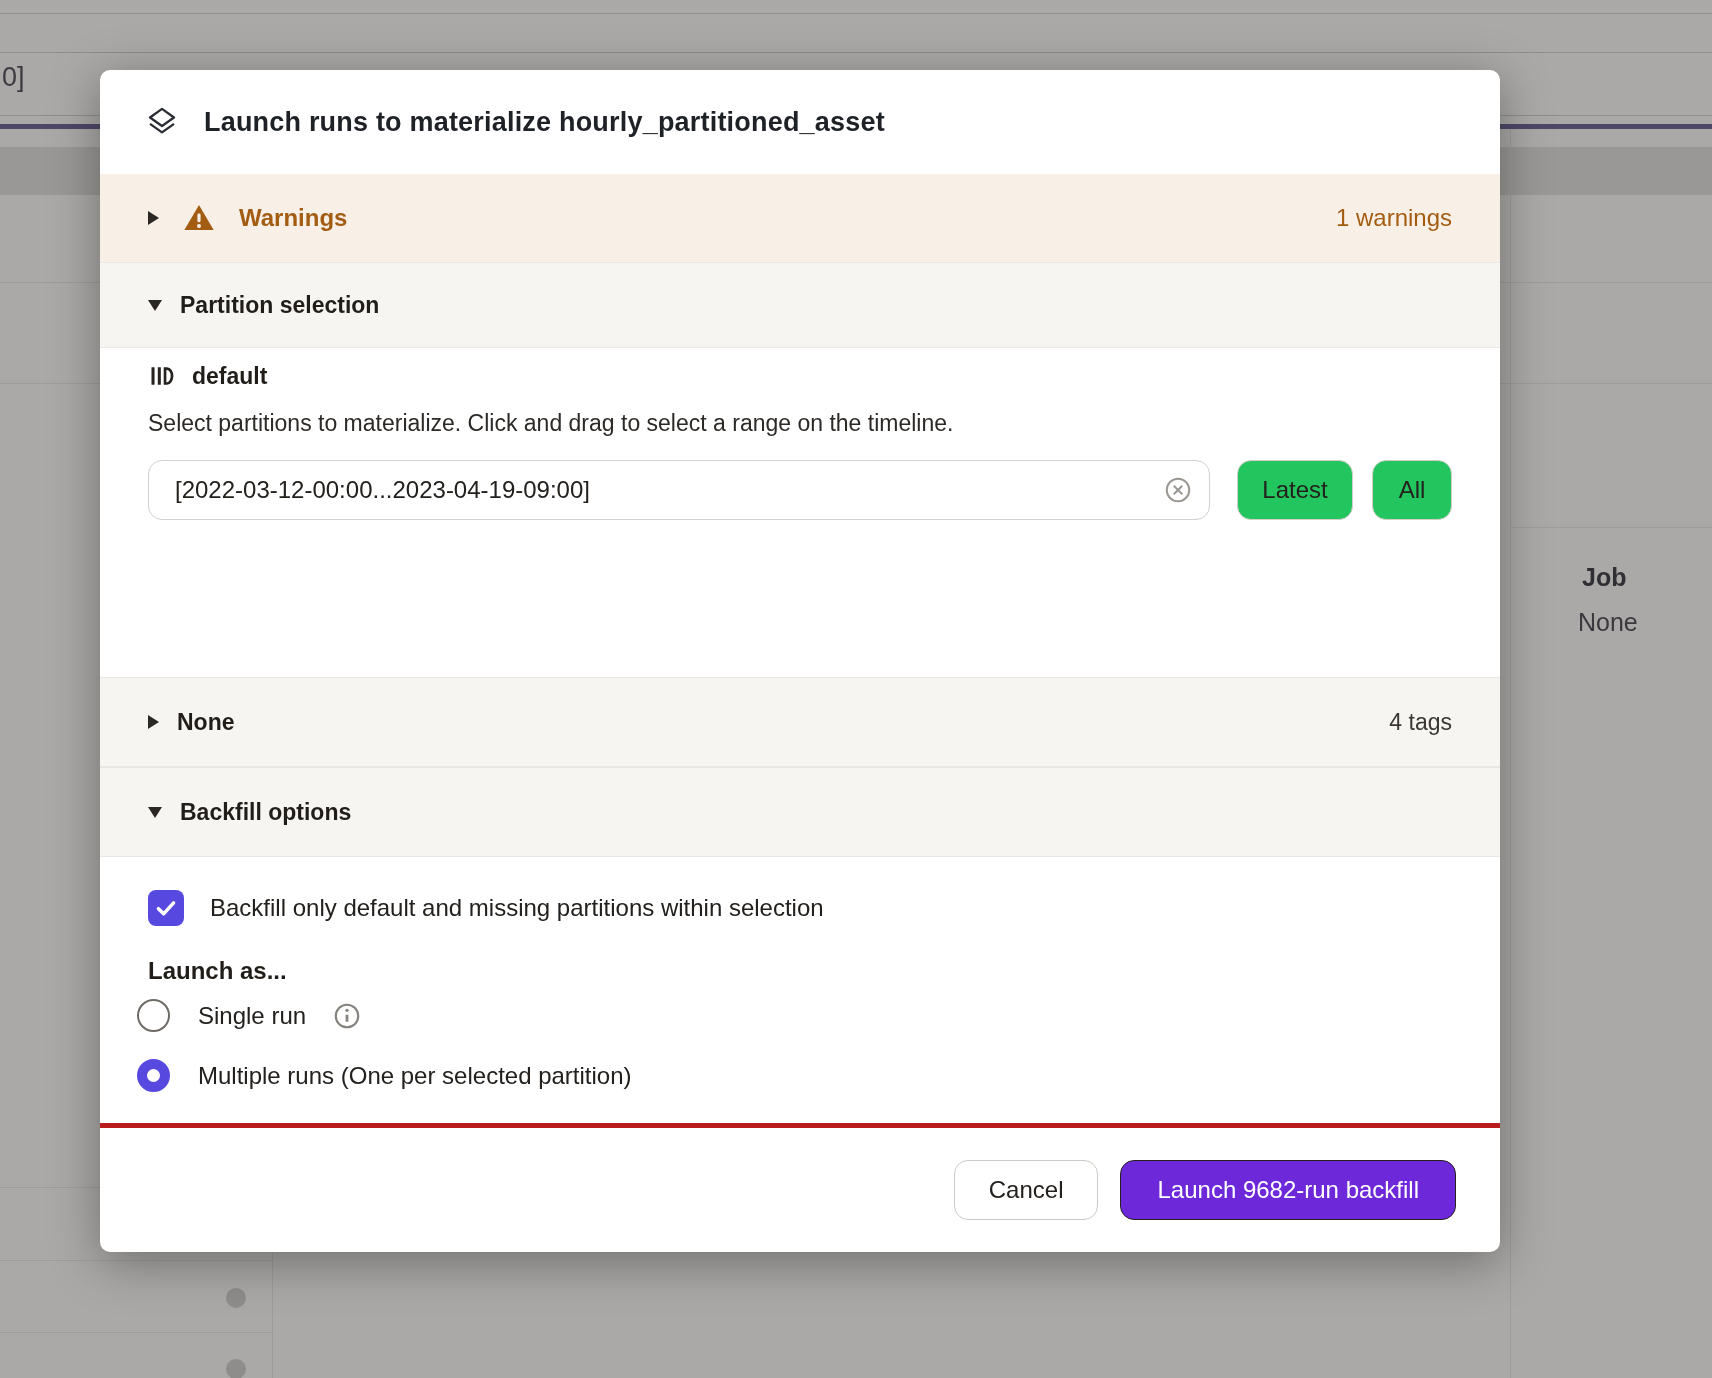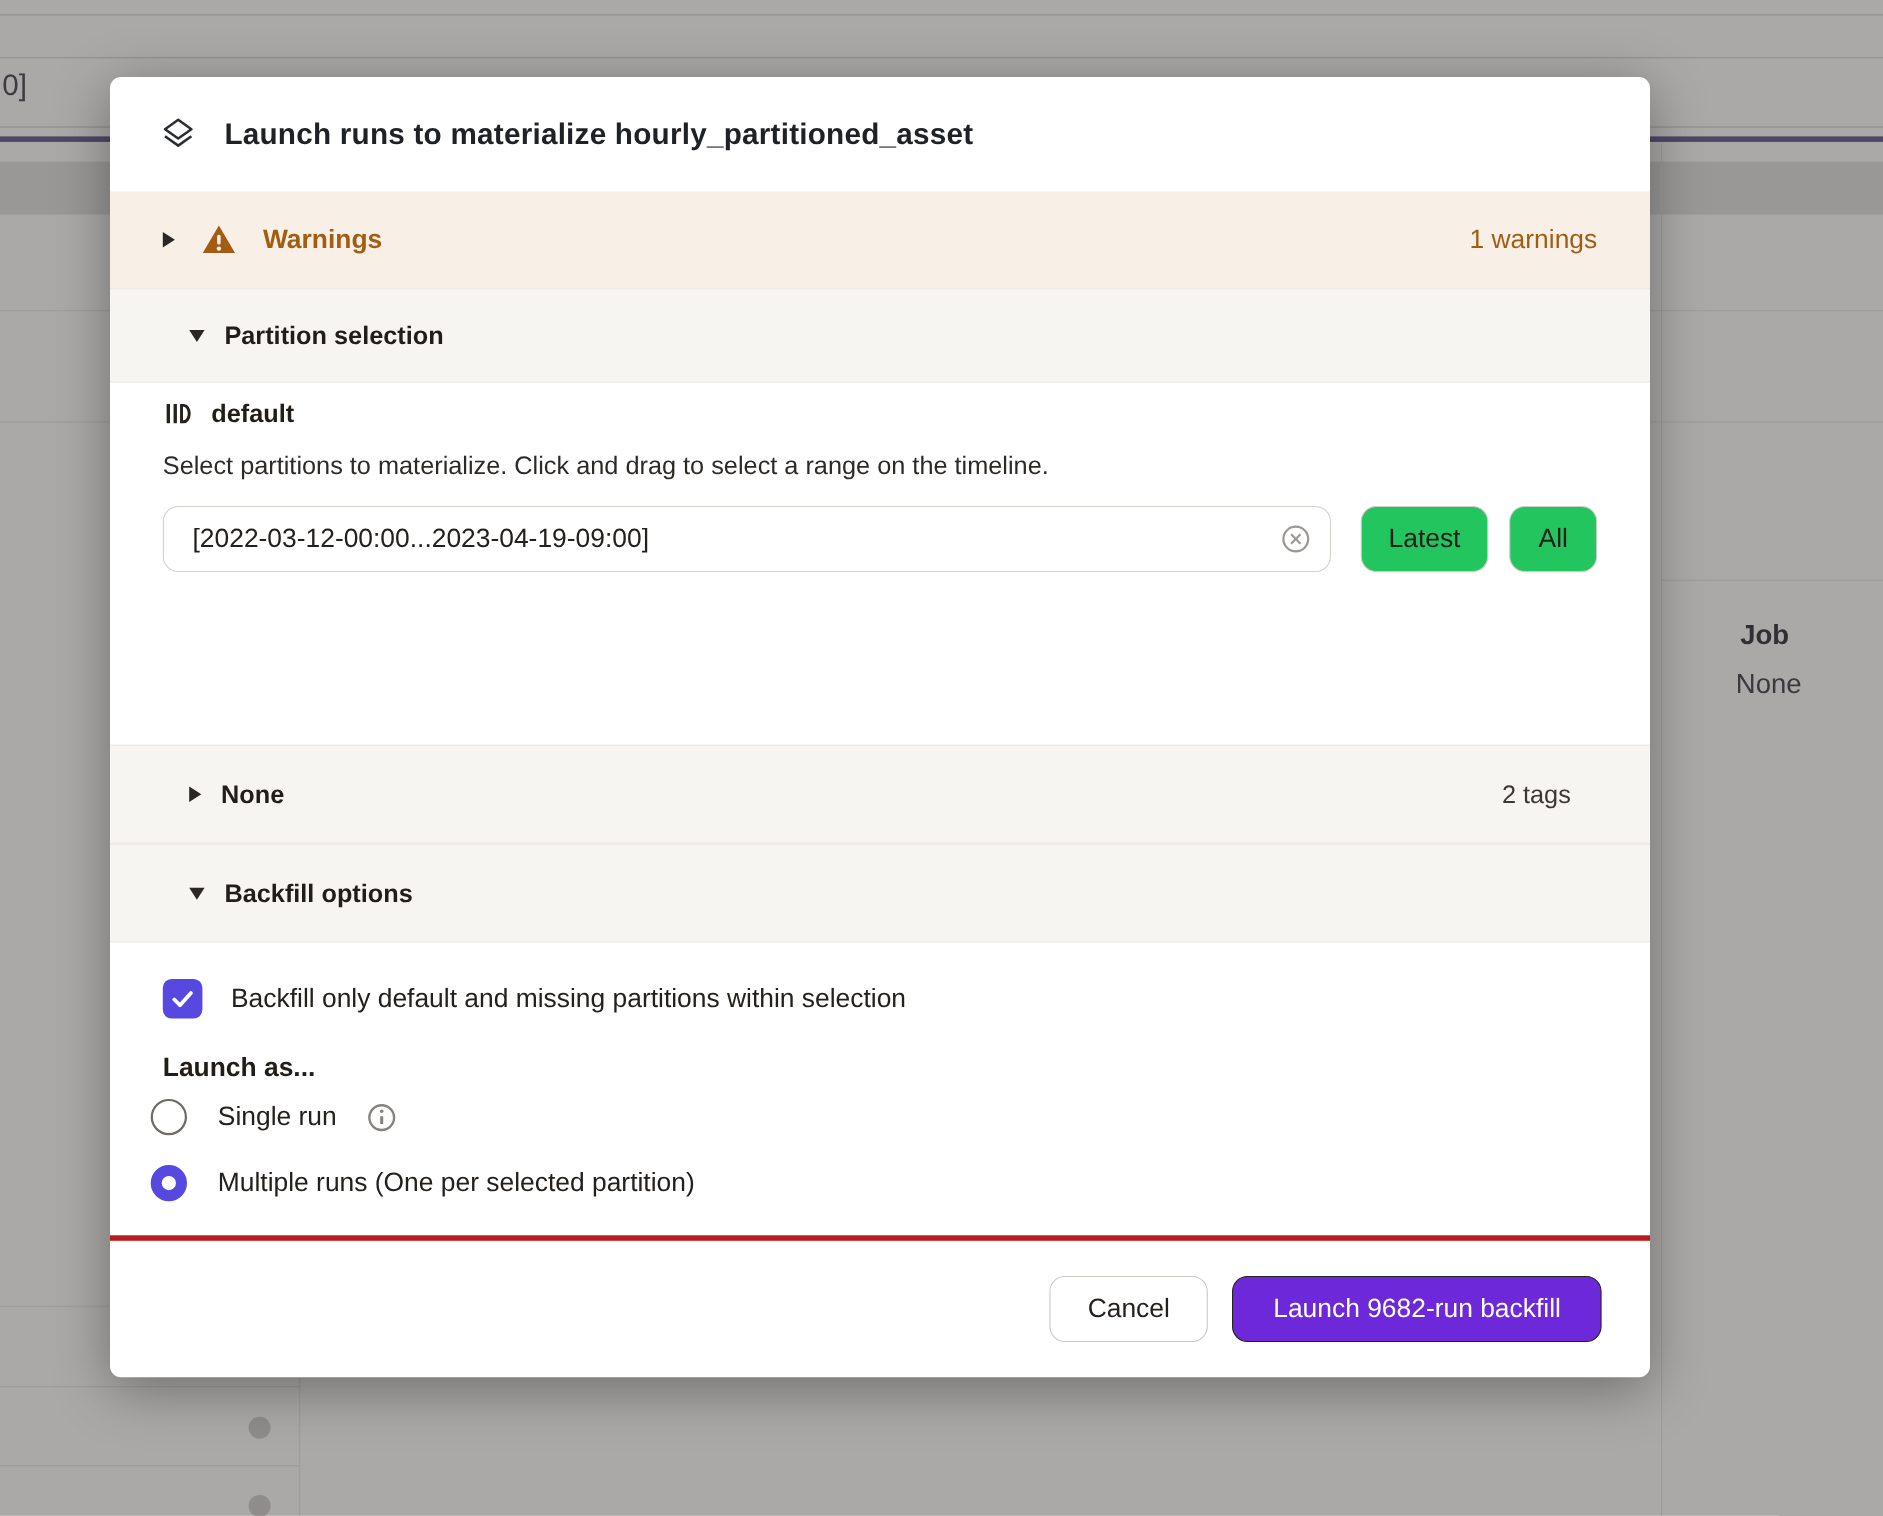--- a/index.html
+++ b/index.html
@@ -57,21 +57,21 @@
   }
   .warnings-row .caret-right { margin-right: 24px; }
   .warning-icon { width: 32px; height: 32px; margin-right: 24px; }
   .warnings-label { font-size: 24px; font-weight: 700; color: #a35d12; }
   .warnings-count { margin-left: auto; font-size: 24px; color: #a35d12; }
 
   .section-header {
     position: absolute; left: 0; width: 100%; height: 90px;
     background: #f7f5f2;
     border-top: 1px solid #ebe8e3; border-bottom: 1px solid #ebe8e3;
-    display: flex; align-items: center; padding: 0 72px; gap: 18px;
+    display: flex; align-items: center; padding: 0 48px; gap: 18px;
     cursor: pointer;
   }
   .section-header .label { font-size: 23px; font-weight: 700; color: #211e1a; }
   .section-header .right-meta { margin-left: auto; font-size: 23px; color: #3b3733; font-weight: 400; }
   #partition-header { top: 192px; height: 86px; }
   #tags-header { top: 607px; }
   #backfill-header { top: 697px; }
 
   .partition-body { position: absolute; left: 0; top: 278px; width: 100%; height: 329px; background: #fff; }
   .dim-row { position: absolute; left: 48px; top: 14px; display: flex; align-items: center; gap: 16px; }
@@ -219,21 +219,21 @@
       <div class="timeline-tick" style="left:48px;"></div>
       <div class="timeline-tick" style="left:1346px;"></div>
       <div class="timeline-bar"></div>
       <div class="timeline-date start">2022-03-12-00:00</div>
       <div class="timeline-date end">2023-04-19-09:00</div>
     </div>
 
     <div class="section-header" id="tags-header">
       <span class="caret-right"></span>
       <span class="label">None</span>
-      <span class="right-meta">2 tags</span>
+      <span class="right-meta">4 tags</span>
     </div>
 
     <div class="section-header" id="backfill-header">
       <span class="caret-down"></span>
       <span class="label">Backfill options</span>
     </div>
 
     <div class="backfill-body">
       <div class="checkbox-row">
         <span class="checkbox">

